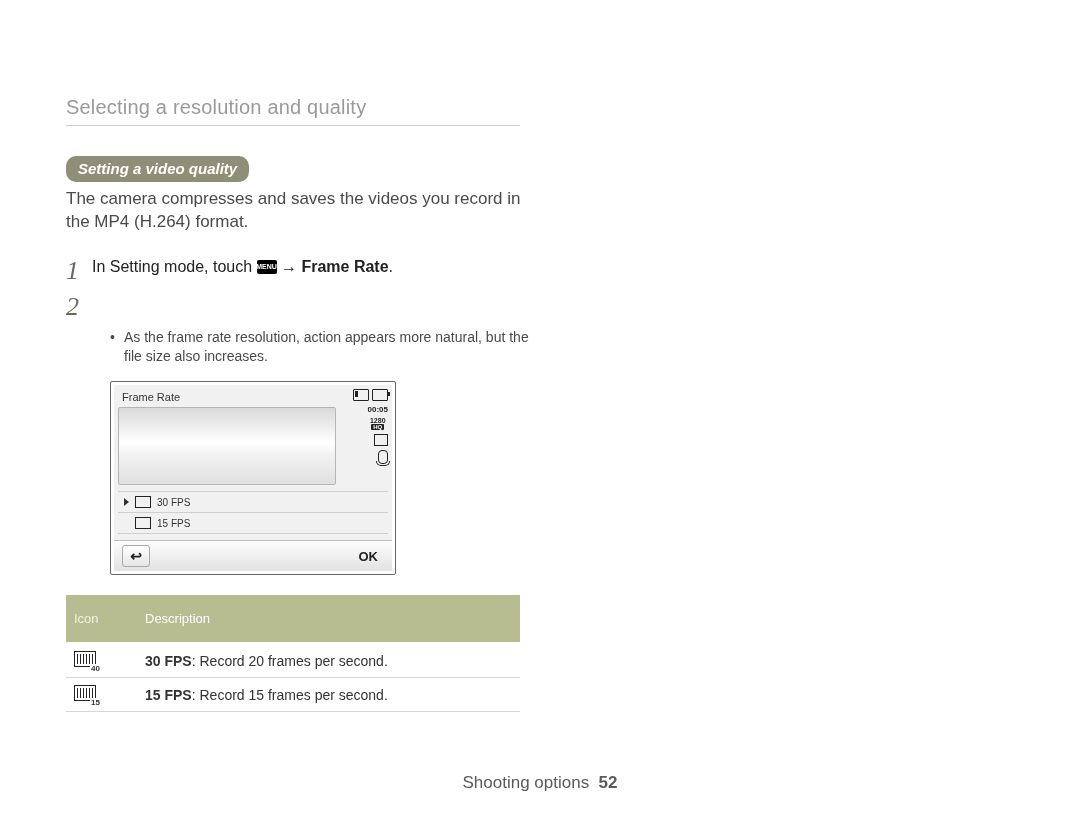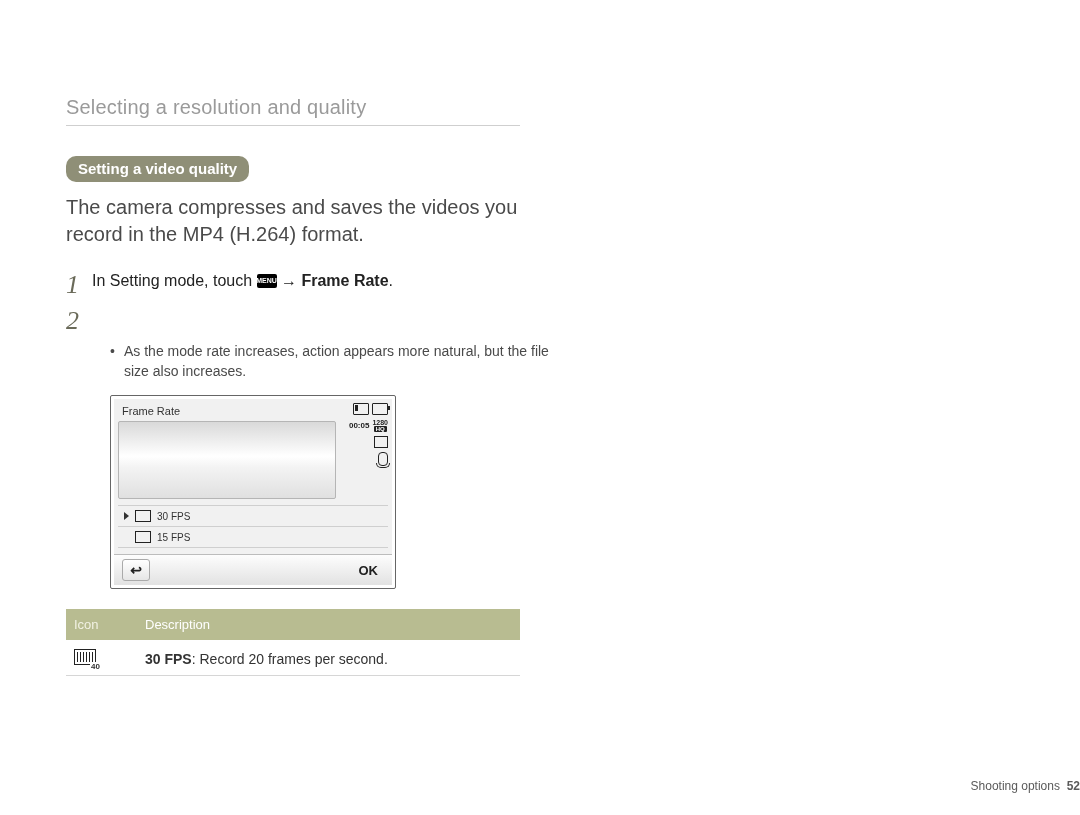--- a/index.html
+++ b/index.html
@@ -35,27 +35,27 @@
   }
   .pill {
     display: inline-block;
     background: #8f8f77;
     color: #fff;
     font-size: 15px;
     font-weight: 700;
     padding: 4px 12px 5px 12px;
     border-radius: 10px;
     margin-bottom: 6px;
+    font-style: italic;
   }
   .intro {
-    font-size: 20px;
+    font-size: 17px;
     color: #4a4a4a;
     line-height: 1.35;
     max-width: 460px;
-    margin-top: 6px;
   }
   .steps {
     margin-top: 22px;
   }
   .step {
     display: flex;
     align-items: flex-start;
     margin-bottom: 8px;
   }
   .step-num {
@@ -159,21 +159,21 @@
   .status-top-icons {
     display: flex;
     gap: 3px;
     align-items: center;
   }
   .sd-ic, .batt-ic {
     width: 14px; height: 10px; border: 1px solid #222; border-radius: 1px; position: relative;
   }
   .batt-ic::after { content:""; position:absolute; right:-3px; top:2px; width:2px; height:4px; background:#222;}
   .sd-ic::before { content:""; position:absolute; left:1px; top:1px; width:3px; height:6px; background:#222;}
-  .time-line { display:flex; align-items:center; gap:3px; font-size:8px; font-weight:700;}
+  .time-line { display:flex; align-items:center; gap:3px; font-size:8px; font-weight:700;flex-direction:column;}
   .hq-badge { background:#222; color:#fff; font-size:6px; padding:0 2px; border-radius:1px;}
   .tiny-ic { width:12px; height:10px; border:1px solid #222; position:relative;}
   .mic-ic { width:8px; height:12px; border:1px solid #222; border-radius:4px; position:relative;}
   .mic-ic::after{content:""; position:absolute; left:-3px; bottom:-3px; width:12px; height:4px; border:1px solid #222; border-top:none; border-radius:0 0 6px 6px;}
   .list-rows {
     margin: 2px 4px 0 4px;
   }
   .list-row {
     display: flex;
     align-items: center;
@@ -218,42 +218,42 @@
     font-size: 14px;
   }
   .desc-table thead tr {
     background: #b8bc91;
     color: #fff;
   }
   .desc-table th {
     text-align: left;
     font-weight: 400;
     font-size: 13px;
-    padding: 8px 8px;
+    padding: 16px 8px;
     font-style: normal;
   }
   .desc-table th:first-child { width: 55px; color: #f2f2e4;}
   .desc-table tbody tr { border-bottom: 1px solid #d6d6d6; }
   .desc-table td { padding: 7px 8px; color: #333; vertical-align: middle;}
   .desc-table tbody tr:first-child td{ padding-top:9px;}
   .cell-ic {
     width: 20px; height: 14px; border: 1.5px solid #222; position: relative; display:inline-block;
   }
   .cell-ic::before {
     content:""; position:absolute; left:2px; top:2px; right:2px; bottom:2px;
     background: repeating-linear-gradient(to right, #222 0 1px, transparent 1px 3px);
   }
   .cell-sub { position:absolute; right:-6px; bottom:-7px; font-size:8px; font-weight:700; background:#fff; padding:0 1px;}
   .footer {
     position: absolute;
     bottom: 22px;
     left: 0;
     width: 100%;
-    text-align: right;
-    font-size: 12px;
+    text-align: center;
+    font-size: 17px;
     color: #5a5a5a;
   }
   .footer .pg { font-weight:700; }
 </style>
 </head>
 <body>
 
 <div class="page">
   <div class="breadcrumb">Selecting a resolution and quality</div>
   <hr class="breadcrumb-rule">
@@ -269,21 +269,21 @@
       </div>
     </div>
 
     <div class="step">
       <div class="step-num">2</div>
     </div>
 
     <div class="bullet-wrap">
       <div class="bullet-item">
         <div class="bullet-dot">•</div>
-        <div>As the mode rate increases, action appears more natural, but the file size also increases.</div>
+        <div>As the frame rate resolution, action appears more natural, but the file size also increases.</div>
       </div>
     </div>
 
     <div class="shot">
       <div class="shot-inner">
         <div class="shot-top">
           <div class="shot-left">
             <div class="shot-title">Frame Rate</div>
             <div class="shot-preview"></div>
           </div>
@@ -329,20 +329,24 @@
         <tr>
           <th>Icon</th>
           <th>Description</th>
         </tr>
       </thead>
       <tbody>
         <tr>
           <td><span class="cell-ic"><span class="cell-sub">40</span></span></td>
           <td><b>30 FPS</b><span>: Record 20 frames per second.</span></td>
         </tr>
+        <tr>
+          <td><span class="cell-ic"><span class="cell-sub">15</span></span></td>
+          <td><b>15 FPS</b><span>: Record 15 frames per second.</span></td>
+        </tr>
       </tbody>
     </table>
   </div>
 
   <div class="footer">
     <span>Shooting options</span>&nbsp;&nbsp;<span class="pg">52</span>
   </div>
 </div>
 
 </body></html>

